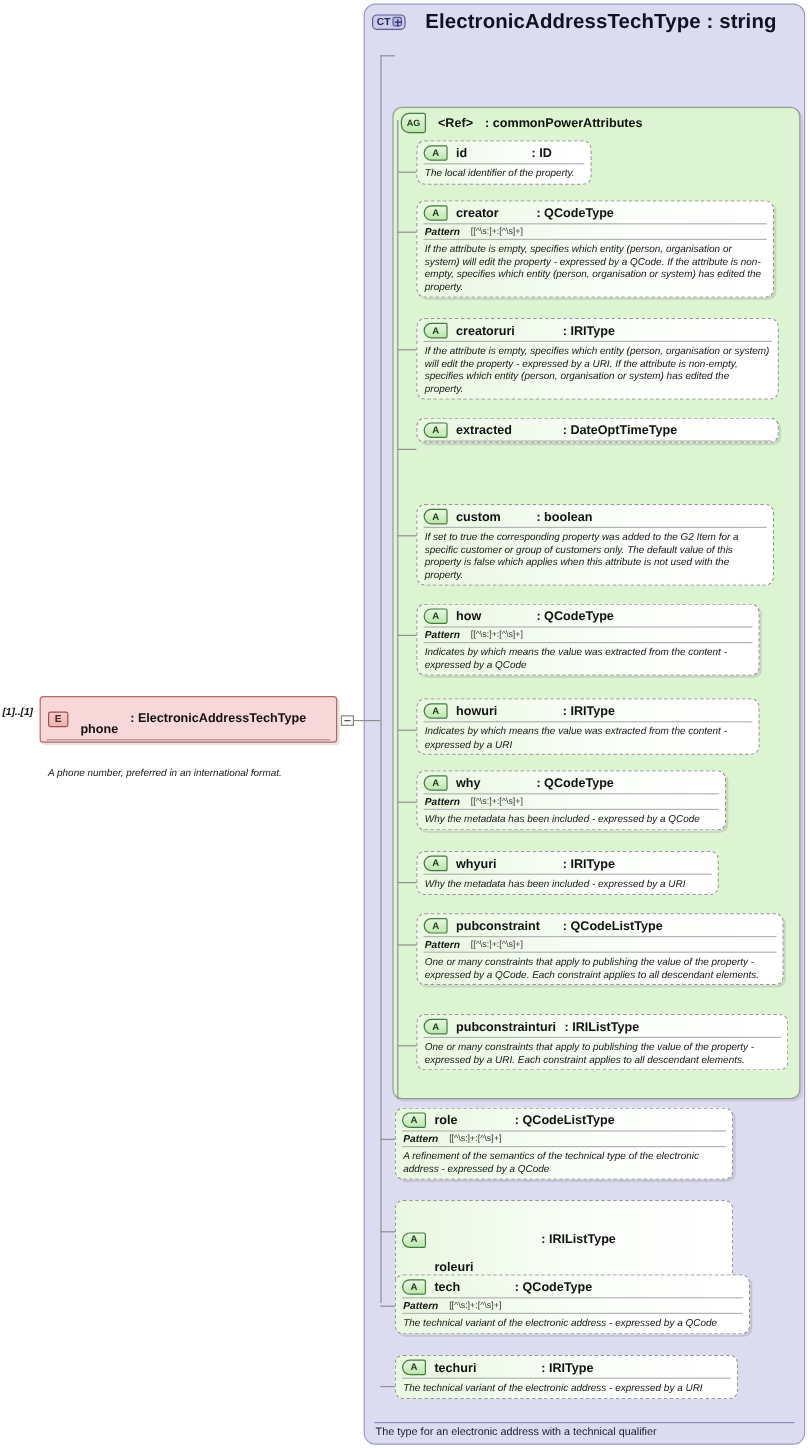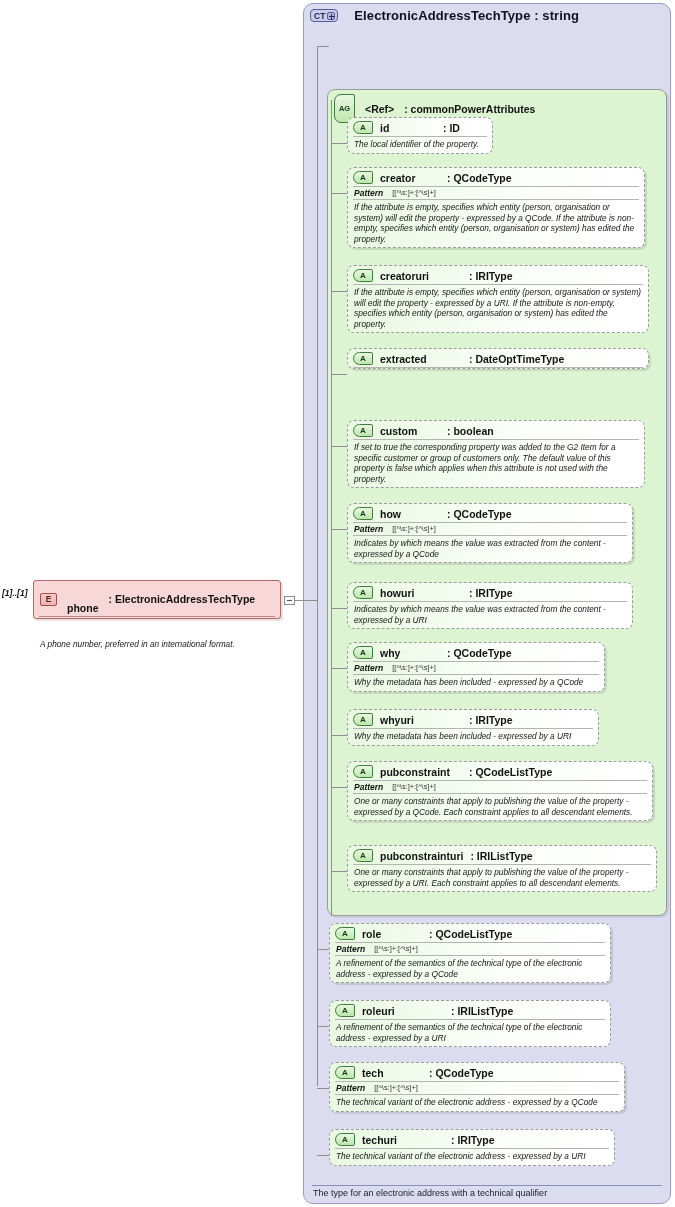--- a/index.html
+++ b/index.html
@@ -26,21 +26,21 @@
     border-radius: 10px;
   }
   .ct-header {
     position: absolute;
     left: 6px; top: 4px;
     display: flex; align-items: center;
     gap: 16px;
     white-space: nowrap;
   }
   .ct-title {
-    font-size: 13px;
+    font-size: 17px;
     font-weight: bold;
     color: #111122;
     letter-spacing: .1px;
   }
   .icon-ct {
     display: inline-flex; align-items: center; gap: 2px;
     border: 1px solid #5b5b96;
     border-radius: 4px;
     background: #ccccea;
     padding: 0px 2px 0px 3px;
@@ -138,21 +138,21 @@
     border: 1px solid #3f7a3f;
     border-radius: 7px 2px 2px 7px;
     background: linear-gradient(180deg,#e8f7e0,#bfe6ae);
     color: #17411a;
     font-size: 7.5px; font-weight: bold;
     display: flex; align-items: center; justify-content: center;
     line-height: 1;
   }
   .icon-ag {
     flex: 0 0 auto;
-    width: 21px; height: 29px;
+    width: 21px; height: 17px;
     border: 1px solid #3f7a3f;
     border-radius: 7px 2px 2px 7px;
     background: linear-gradient(180deg,#e8f7e0,#bfe6ae);
     color: #17411a;
     font-size: 7.5px; font-weight: bold;
     display: flex; align-items: center; justify-content: center;
     line-height: 1;
   }
   .icon-e {
     flex: 0 0 auto;
@@ -433,21 +433,21 @@
         <span class="plabel">Pattern</span>
         <span class="pval">[[^\s:]+:[^\s]+]</span>
       </div>
       <div class="node-sep"></div>
       <div class="node-doc">A refinement of the semantics of the technical type of the electronic address - expressed by a QCode</div>
     </div>
     <div class="ln h" style="left: 317px; top: 949px; width: 12px;"></div>
     <div class="node greenish " style="position: absolute; left: 329px; top: 1000px; width: 282px;">
       <div class="node-head">
         <span class="icon-a">A</span>
-        <span class="node-name" style="min-width: 82px;">roleuri</span>
+        <span class="node-name" style="min-width: 82px; margin-top: 46px;">roleuri</span>
         <span class="node-type">: IRIListType</span>
       </div>
       <div class="node-sep"></div>
       <div class="node-doc">A refinement of the semantics of the technical type of the electronic address - expressed by a URI</div>
     </div>
     <div class="ln h" style="left: 317px; top: 1026px; width: 12px;"></div>
     <div class="node greenish shadow " style="position: absolute; left: 329px; top: 1062px; width: 296px;">
       <div class="node-head">
         <span class="icon-a">A</span>
         <span class="node-name" style="min-width: 60px;">tech</span>

